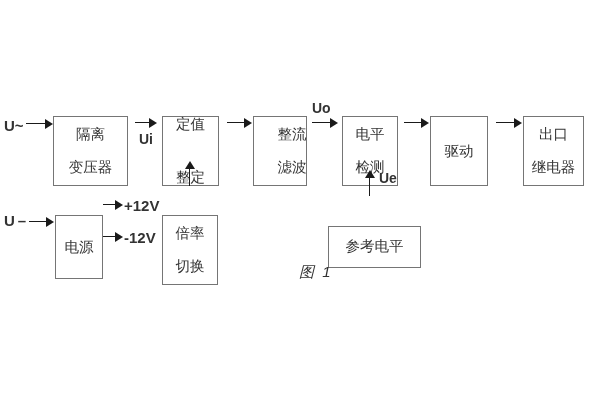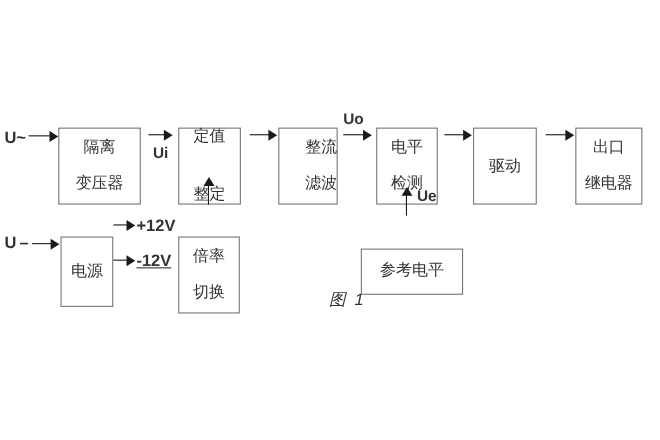--- a/index.html
+++ b/index.html
@@ -50,21 +50,21 @@
   #b-ratio{left:162px;top:187px;width:56px;height:70px;}
   #b-ref{left:328px;top:198px;width:93px;height:42px;font-family:Liberation Mono, monospace;}
 
   
   #l-ac{left:4px;top:117px;}
   #l-dc{left:4px;top:212px;letter-spacing:3px;}
   #l-ui{left:134px;top:99px;width:24px;text-align:center;margin-top:32px;}
   #l-uo{left:312px;top:100px;width:26px;text-align:left;}
   #l-ue{left:379px;top:170px;}
   #l-p12{left:124px;top:197px;font-size:15px;}
-  #l-m12{left:124px;top:229px;font-size:15px;text-decoration:underline;}
+  #l-m12{left:124px;top:229px;font-size:15px;}
   #caption{position:absolute;left:299px;top:263px;font-size:15px;color:var(--text);
     letter-spacing:2px;font-style:italic;}
 
   
   #a-ac{left:26px;top:118px;width:27px;}
   #a-1-2{left:135px;top:117px;width:22px;}
   #a-2-3{left:227px;top:117px;width:25px;}
   #a-3-4{left:312px;top:117px;width:26px;}
   #a-4-5{left:404px;top:117px;width:25px;}
   #a-5-6{left:496px;top:117px;width:26px;}

